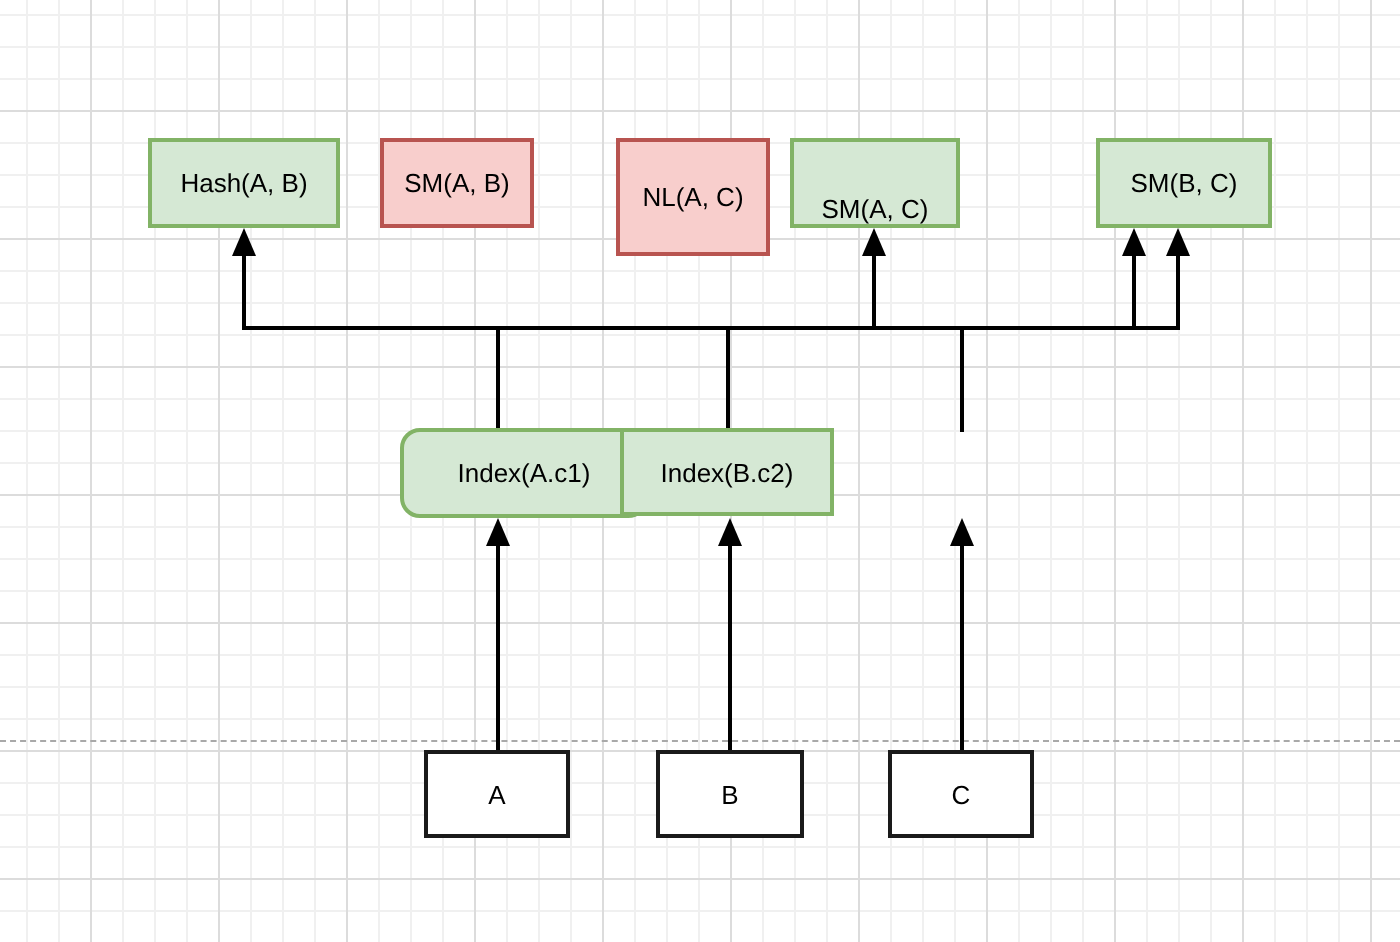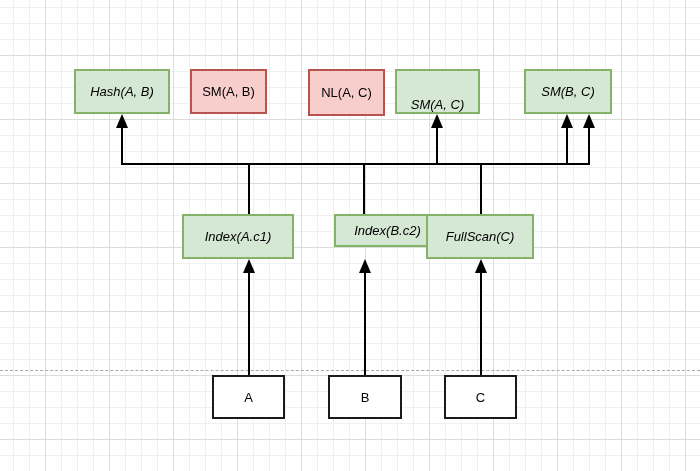--- a/index.html
+++ b/index.html
@@ -31,21 +31,21 @@
   .node {
     position: absolute;
     box-sizing: border-box;
     display: flex;
     align-items: center;
     justify-content: center;
     font-size: 13px;
     color: #000000;
     white-space: nowrap;
   }
-  .kept   { background: #d5e8d4; border: 2px solid #82b366; font-style: italic; }
+  .kept   { background: #d5e8d4; border: 2px solid #82b366; }
   .pruned { background: #f8cecc; border: 2px solid #b85450; }
   .table  { background: #ffffff; border: 2px solid #1a1a1a; }
   .vline, .hline {
     position: absolute;
     background: #000000;
   }
   .vline { width: 2px; }
   .hline { height: 2px; }
   .arrow-up {
     position: absolute;
@@ -88,38 +88,35 @@
 
   <div class="vline" style="left:480px;top:271px;height:104px;"></div>
   <div class="arrow-up" style="left:475px;top:259px;"></div>
 
   <div class="node kept" style="left:74px;top:69px;width:96px;height:45px;">
     <span>Hash(A, B)</span>
   </div>
   <div class="node pruned" style="left:190px;top:69px;width:77px;height:45px;">
     <span>SM(A, B)</span>
   </div>
-  <div class="node pruned" style="left:308px;top:69px;width:77px;height:47px;">
+  <div class="node pruned" style="left:308px;top:69px;width:77px;height:59px;">
     <span>NL(A, C)</span>
   </div>
   <div class="node kept" style="left:395px;top:69px;width:85px;height:45px;align-items:flex-end;">
     <span>SM(A, C)</span>
   </div>
-  <div class="node kept" style="left:524px;top:69px;width:88px;height:45px;">
+  <div class="node kept" style="left:548px;top:69px;width:88px;height:45px;">
     <span>SM(B, C)</span>
   </div>
 
-  <div class="node kept" style="left:182px;top:214px;width:112px;height:45px;">
+  <div class="node kept" style="left:200px;top:214px;width:124px;height:45px;border-radius:10px;">
     <span>Index(A.c1)</span>
   </div>
-  <div class="node kept" style="left:310px;top:214px;width:107px;height:33px;margin-left:24px;">
+  <div class="node kept" style="left:310px;top:214px;width:107px;height:44px;">
     <span>Index(B.c2)</span>
-  </div>
-  <div class="node kept" style="left:426px;top:214px;width:108px;height:45px;">
-    <span>FullScan(C)</span>
   </div>
 
   <div class="node table" style="left:212px;top:375px;width:73px;height:44px;">
     <span>A</span>
   </div>
   <div class="node table" style="left:328px;top:375px;width:74px;height:44px;">
     <span>B</span>
   </div>
   <div class="node table" style="left:444px;top:375px;width:73px;height:44px;">
     <span>C</span>

